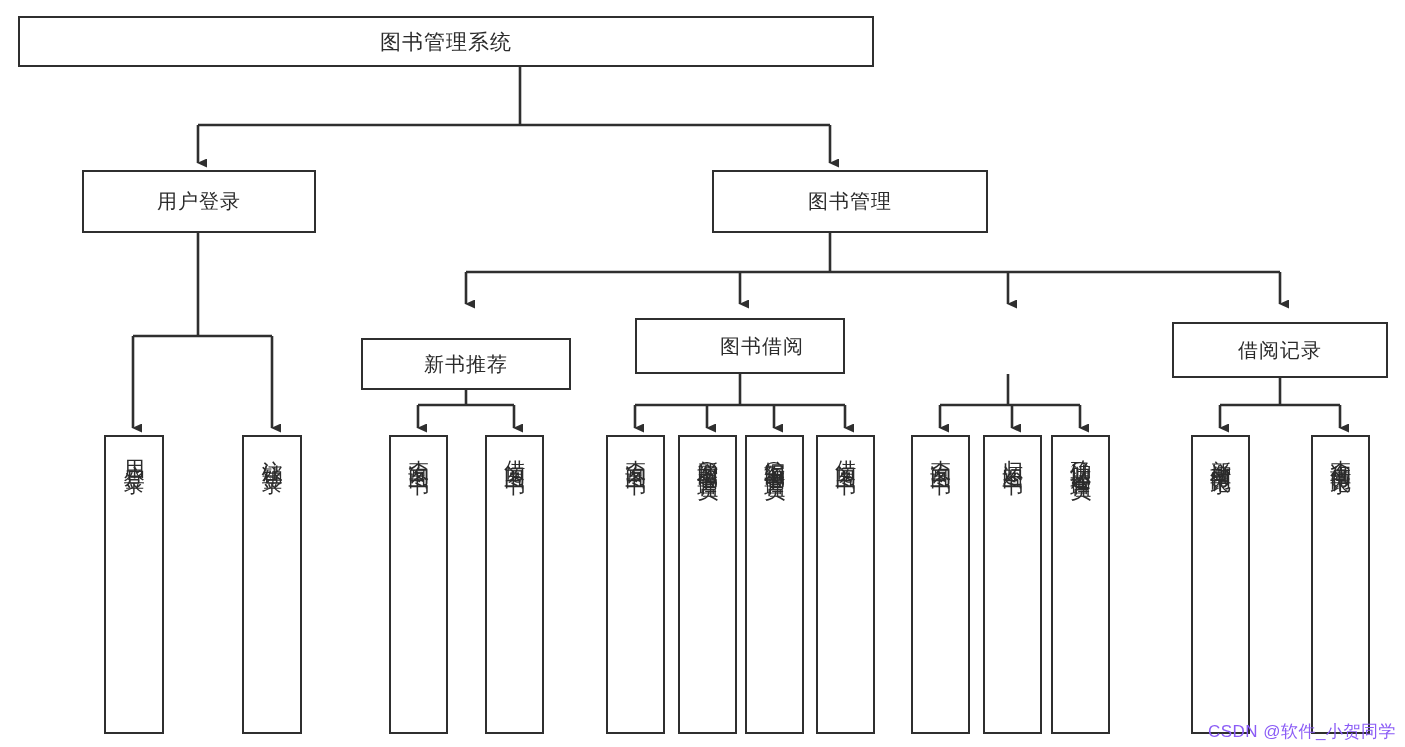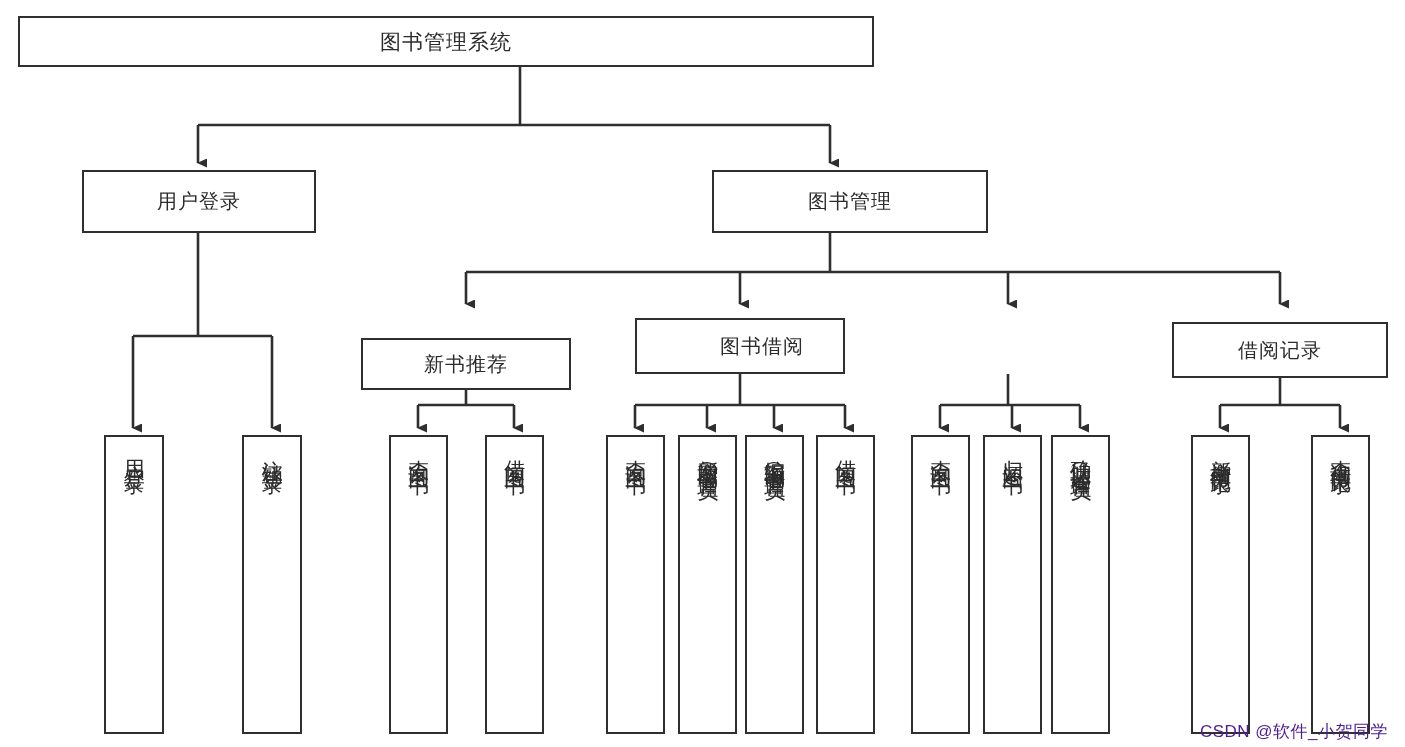--- a/index.html
+++ b/index.html
@@ -39,23 +39,23 @@
     font-size:21px;
     line-height:1.06;
     letter-spacing:5px;
     color:#2b2b2b;
     white-space:nowrap;
   }
   .node.leaf.tall .vlabel{letter-spacing:3px;}
 
   #watermark{
     position:absolute;
-    right:17px;bottom:4px;
+    right:9px;bottom:4px;
     font-size:17px;
-    color:#4c1d95;
+    color:#8b5cf6;
     letter-spacing:.5px;
     white-space:nowrap;
   }
 </style>
 </head>
 <body>
 
 <div id="stage">
 
   <svg id="wires" viewBox="0 0 1405 747" xmlns="http://www.w3.org/2000/svg">

